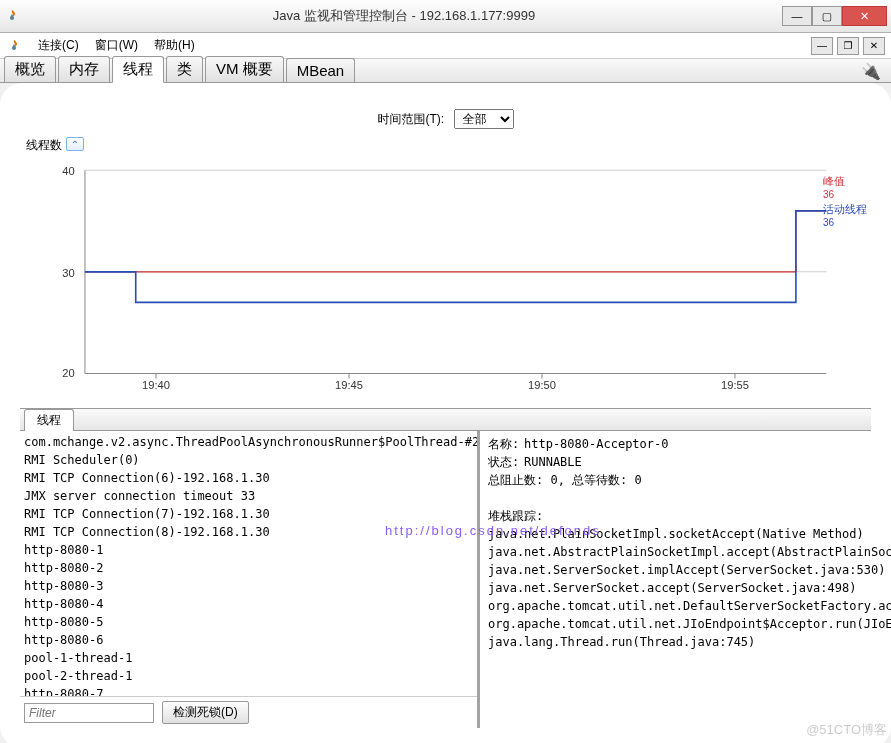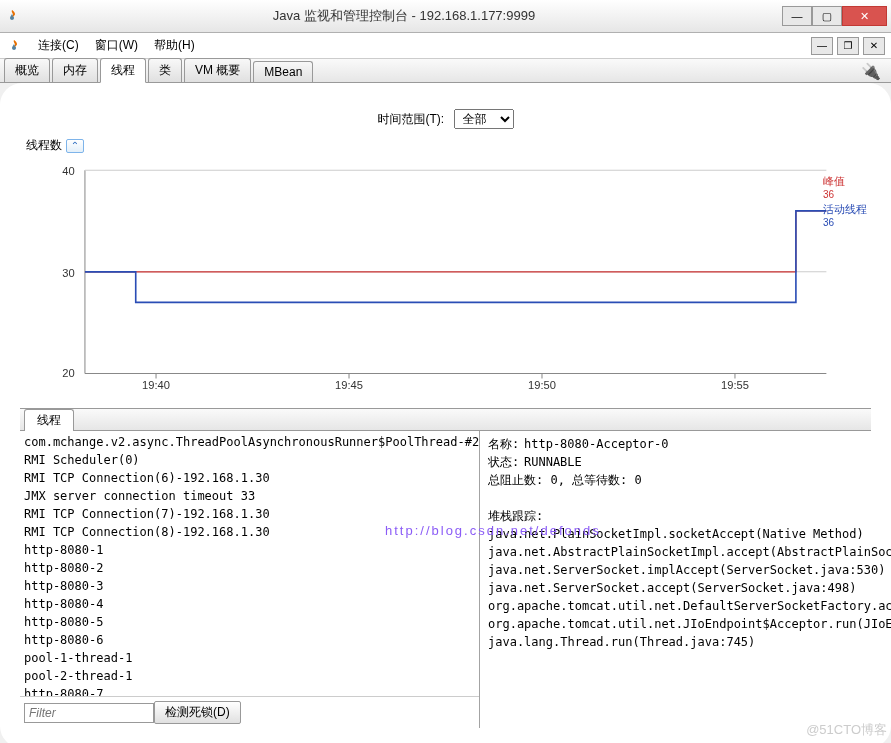--- a/index.html
+++ b/index.html
@@ -12,55 +12,55 @@
     .tb-btn { width: 30px; height: 20px; display: flex; align-items: center; justify-content: center; border: 1px solid #999; background: #e8e8e8; cursor: pointer; font-size: 11px; }
     .tb-btn.close { background: #d9534f; color: white; border: 1px solid #c13934; width: 45px; }
     
     .menubar { height: 26px; background: #fff; border-bottom: 1px solid #ccc; display: flex; align-items: center; padding: 0 6px; }
     .menubar .java-icon { width: 16px; height: 16px; margin-right: 8px; }
     .menu-item { padding: 0 8px; cursor: pointer; font-size: 12px; }
     .menubar-right { margin-left: auto; display: flex; gap: 4px; }
     .mb-btn { width: 22px; height: 18px; border: 1px solid #999; background: #e8e8e8; display: flex; align-items: center; justify-content: center; font-size: 10px; cursor: pointer; }
     
     .tabbar { height: 24px; background: linear-gradient(to bottom, #fafafa, #e6e6e6); border-bottom: 1px solid #999; display: flex; align-items: flex-end; padding-left: 4px; position: relative; }
-    .tab { padding: 3px 10px; border: 1px solid #999; border-bottom: none; background: linear-gradient(to bottom, #f8f8f8, #e0e0e0); cursor: pointer; font-size: 12px; margin-right: 2px; border-radius: 3px 3px 0 0; }
+    .tab { padding: 3px 10px; border: 1px solid #999; border-bottom: none; background: linear-gradient(to bottom, #f8f8f8, #e0e0e0); cursor: pointer; font-size: 15px; margin-right: 2px; border-radius: 3px 3px 0 0; }
     .tab.active { background: #fff; border-bottom: 1px solid #fff; position: relative; top: 1px; }
     .plug-icon { position: absolute; right: 10px; top: 3px; color: #4a8c2a; font-size: 16px; }
     
     .content { background: #fff; height: calc(100% - 78px); padding: 20px; display: flex; flex-direction: column; border-radius: 22px; }
     
     .time-row { text-align: center; padding: 6px 0; }
     .time-row label { margin-right: 6px; }
     .time-row select { padding: 1px 4px; font-size: 12px; width: 60px; }
     
-    .chart-header { display: flex; align-items: center; padding: 2px 6px; }
+    .chart-header { display: flex; align-items: flex-start; padding: 2px 6px; }
     .chart-header .title { font-size: 12px; margin-right: 4px; }
     .toggle-btn { width: 18px; height: 14px; border: 1px solid #7eb4ea; background: linear-gradient(to bottom, #fff, #e3eff9); border-radius: 2px; display: flex; align-items: center; justify-content: center; cursor: pointer; color: #2a6bbf; font-size: 10px; }
     
     .chart-container { border: none; padding: 4px 4px 0 4px; height: 248px; position: relative; }
     .chart-svg { width: 100%; height: 100%; }
     .chart-legend { position: absolute; right: 4px; top: 18px; font-size: 11px; text-align: left; }
     .legend-line { display: block; line-height: 14px; }
     .legend-red { color: #cc3333; }
     .legend-val-red { color: #cc3333; font-size: 10px; }
     .legend-blue { color: #2a4db5; }
     .legend-val-blue { color: #2a4db5; font-size: 10px; }
     
     .bottom { border-top: 1px solid #999; margin-top: 4px; flex: 1; display: flex; flex-direction: column; min-height: 0; }
     .bottom-tabbar { height: 22px; background: linear-gradient(to bottom, #fafafa, #e6e6e6); display: flex; align-items: flex-end; padding-left: 4px; border-bottom: 1px solid #999; }
     .bottom-tab { padding: 2px 12px; border: 1px solid #999; border-bottom: none; background: #fff; font-size: 12px; border-radius: 3px 3px 0 0; position: relative; top: 1px; }
     
     .split { display: flex; flex: 1; min-height: 0; }
-    .left-pane { width: 460px; border-right: 1px solid #a3a3a3; display: flex; flex-direction: column; }
+    .left-pane { width: 460px; border-right: 3px solid #a3a3a3; display: flex; flex-direction: column; }
     .right-pane { flex: 1; display: flex; flex-direction: column; }
     
     .thread-list { flex: 1; overflow-y: scroll; overflow-x: scroll; padding: 2px 4px; font-family: "SimSun", monospace; font-size: 12px; line-height: 18px; white-space: nowrap; }
     .thread-list div { cursor: pointer; }
     
-    .filter-row { display: flex; align-items: center; padding: 4px; border-top: 1px solid #ccc; }
+    .filter-row { display: flex; align-items: center; padding: 4px; gap: 8px; border-top: 1px solid #ccc; }
     .filter-input { width: 130px; padding: 2px 4px; border: 1px solid #999; font-style: italic; color: #999; font-size: 12px; }
     .detect-btn { padding: 2px 10px; border: 1px solid #999; background: linear-gradient(to bottom, #fff, #e0e0e0); border-radius: 2px; cursor: pointer; font-size: 12px; }
     
     .detail { flex: 1; overflow-y: scroll; overflow-x: scroll; padding: 4px 8px; font-family: "SimSun", monospace; font-size: 12px; line-height: 18px; white-space: nowrap; }
     .detail-row { display: flex; }
     .detail-label { min-width: 36px; }
     
     .watermark { position: absolute; font-size: 13px; color: #8b5cf6; pointer-events: none; }
     .wm1 { left: 365px; top: 367px; letter-spacing: 2px; }
     .wm2 { right: 4px; bottom: 4px; color: #ccc; }

